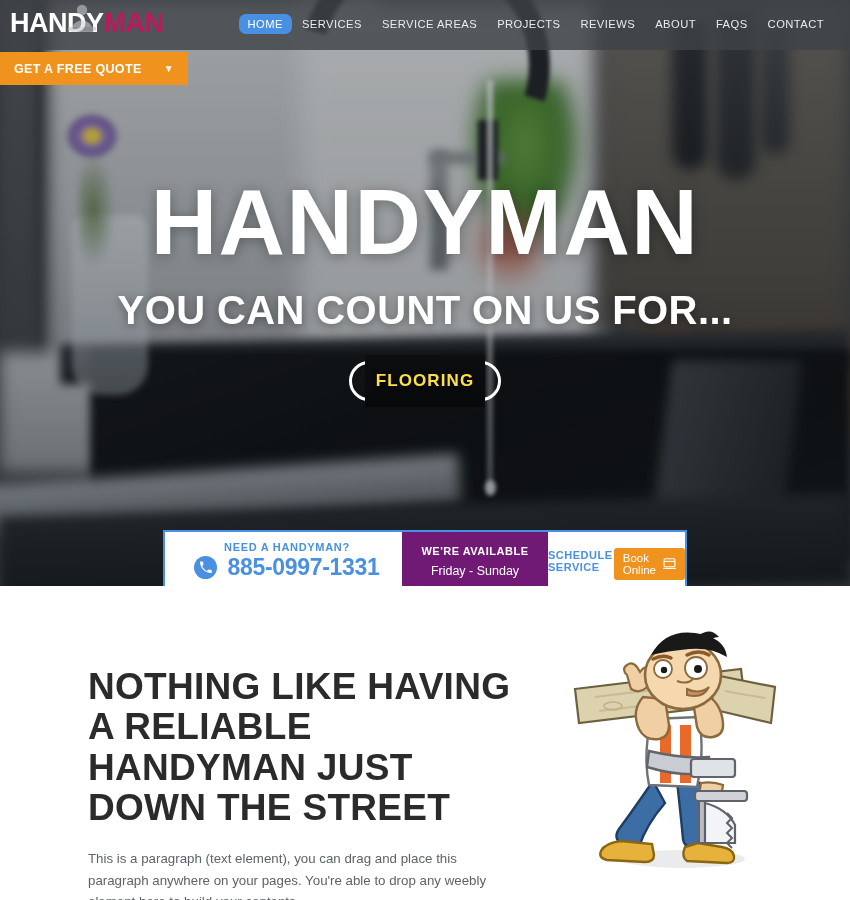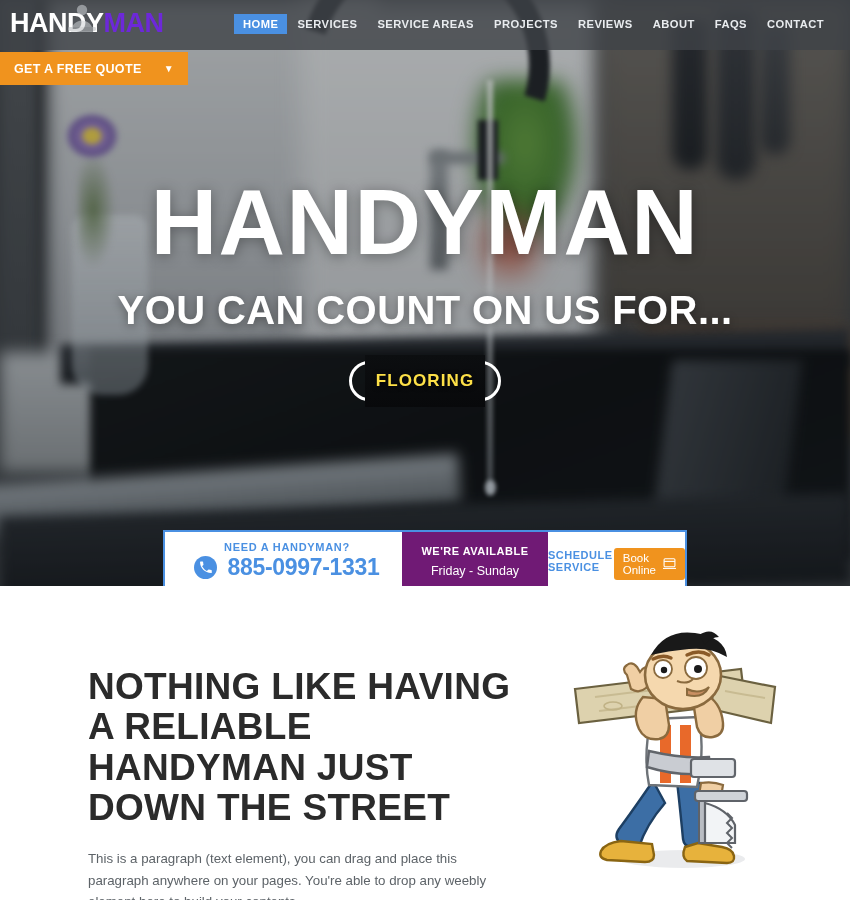--- a/index.html
+++ b/index.html
@@ -85,31 +85,31 @@
 
   
   .topbar { position: absolute; left: 0; top: 0; width: 850px; height: 50px;
     background: rgba(62,66,71,.80); }
   .logo { position: absolute; left: 10px; top: 6px; }
   .logo-mark { position: absolute; left: 55px; top: -5px; width: 34px; height: 34px;
     opacity: .55; }
   .logo-text { font-size: 27px; font-weight: bold; letter-spacing: -.5px; line-height: 34px;
     white-space: nowrap; }
   .logo-a { color: #ffffff; }
-  .logo-b { color: #6d28d9; }
+  .logo-b { color: #be185d; }
   .quote-btn { position: absolute; left: 0; top: 52px; width: 188px; height: 33px;
     background: #f0931e; color: #fff; font-size: 12.5px; font-weight: bold;
     letter-spacing: .35px; display: flex; align-items: center; padding: 0 14px;
     cursor: pointer; }
   .quote-btn .cv { margin-left: auto; font-size: 10px; }
 
   .nav { position: absolute; right: 16px; top: 14px; display: flex; align-items: center;
     gap: 0; }
-  .nav-item { color: #e9ecef; font-size: 11.2px; font-weight: bold; letter-spacing: .45px;
-    padding: 4px 10px; cursor: pointer; white-space: nowrap; }
+  .nav-item { color: #e9ecef; font-size: 11.2px; font-weight: normal; letter-spacing: .45px;
+    padding: 4px 10px; cursor: pointer; white-space: nowrap; border-radius: 7px; }
   .nav-item.active { background: #4a90e2; color: #fff; padding: 4px 9px; }
 
   
   .hero-copy { position: absolute; left: 0; top: 176px; width: 850px; text-align: center; }
   .hero-title { color: #fff; font-size: 92px; font-weight: bold; letter-spacing: 1.5px;
     line-height: 1; text-shadow: 0 2px 14px rgba(0,0,0,.35); }
   .hero-sub { color: #fff; font-size: 40px; font-weight: bold; letter-spacing: .4px;
     margin-top: 20px; text-shadow: 0 2px 10px rgba(0,0,0,.4); }
 
   .rotator { position: absolute; left: 50%; top: 361px; transform: translateX(-50%);

